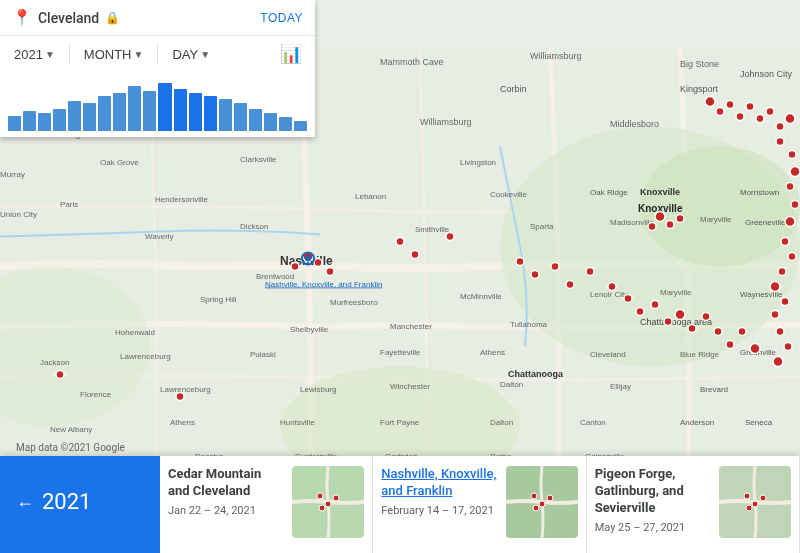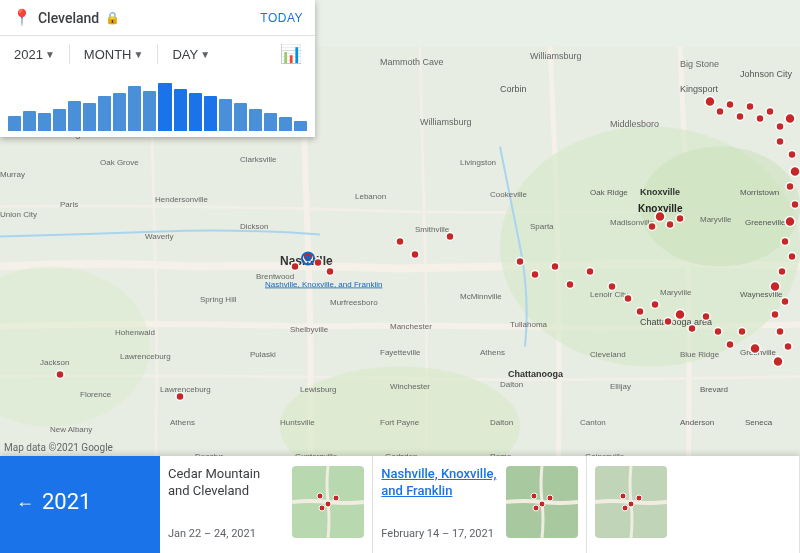--- a/index.html
+++ b/index.html
@@ -199,34 +199,33 @@
       font-size: 13px;
       color: #1a73e8;
       font-weight: 500;
       line-height: 1.3;
       text-decoration: underline;
     }
 
     .trip-name-plain {
       font-size: 13px;
       color: #3c4043;
-      font-weight: 400;
+      font-weight: 700;
       line-height: 1.3;
     }
 
     .trip-date {
       font-size: 11px;
       color: #5f6368;
-      margin-top: 23px;
     }
 
     .map-copyright {
       position: absolute;
       bottom: 100px;
-      left: 4px;
+      left: 16px;
       font-size: 10px;
       color: #666;
       z-index: 6;
     }
 
     
     #map-svg {
       width: 100%;
       height: 100%;
       position: absolute;
@@ -517,20 +516,24 @@
             <rect width="72" height="72" fill="#a8c8a0"></rect>
             <path d="M 0 36 Q 18 34 36 36 Q 54 38 72 36" stroke="#f0ede0" stroke-width="4" fill="none"></path>
             <path d="M 36 0 Q 34 18 36 36 Q 38 54 36 72" stroke="#f0ede0" stroke-width="3" fill="none"></path>
             <circle cx="28" cy="30" r="3" fill="#c62828" stroke="white" stroke-width="1"></circle>
             <circle cx="36" cy="38" r="3" fill="#c62828" stroke="white" stroke-width="1"></circle>
             <circle cx="44" cy="32" r="3" fill="#c62828" stroke="white" stroke-width="1"></circle>
             <circle cx="30" cy="42" r="3" fill="#c62828" stroke="white" stroke-width="1"></circle>
           </svg>
         </div>
         <div class="trip-card">
+          <div class="trip-info">
+            <span class="trip-name-plain">Pigeon Forge, Gatlinburg, and Sevierville</span>
+            <span class="trip-date">May 25 – 27, 2021</span>
+          </div>
           <svg width="72" height="72" viewBox="0 0 72 72" style="border-radius: 4px; flex-shrink: 0;">
             <rect width="72" height="72" fill="#c0d4b8"></rect>
             <path d="M 0 36 Q 18 34 36 36 Q 54 38 72 36" stroke="#f0ede0" stroke-width="4" fill="none"></path>
             <path d="M 36 0 Q 34 18 36 36 Q 38 54 36 72" stroke="#f0ede0" stroke-width="3" fill="none"></path>
             <circle cx="28" cy="30" r="3" fill="#c62828" stroke="white" stroke-width="1"></circle>
             <circle cx="36" cy="38" r="3" fill="#c62828" stroke="white" stroke-width="1"></circle>
             <circle cx="44" cy="32" r="3" fill="#c62828" stroke="white" stroke-width="1"></circle>
             <circle cx="30" cy="42" r="3" fill="#c62828" stroke="white" stroke-width="1"></circle>
           </svg>
         </div>

